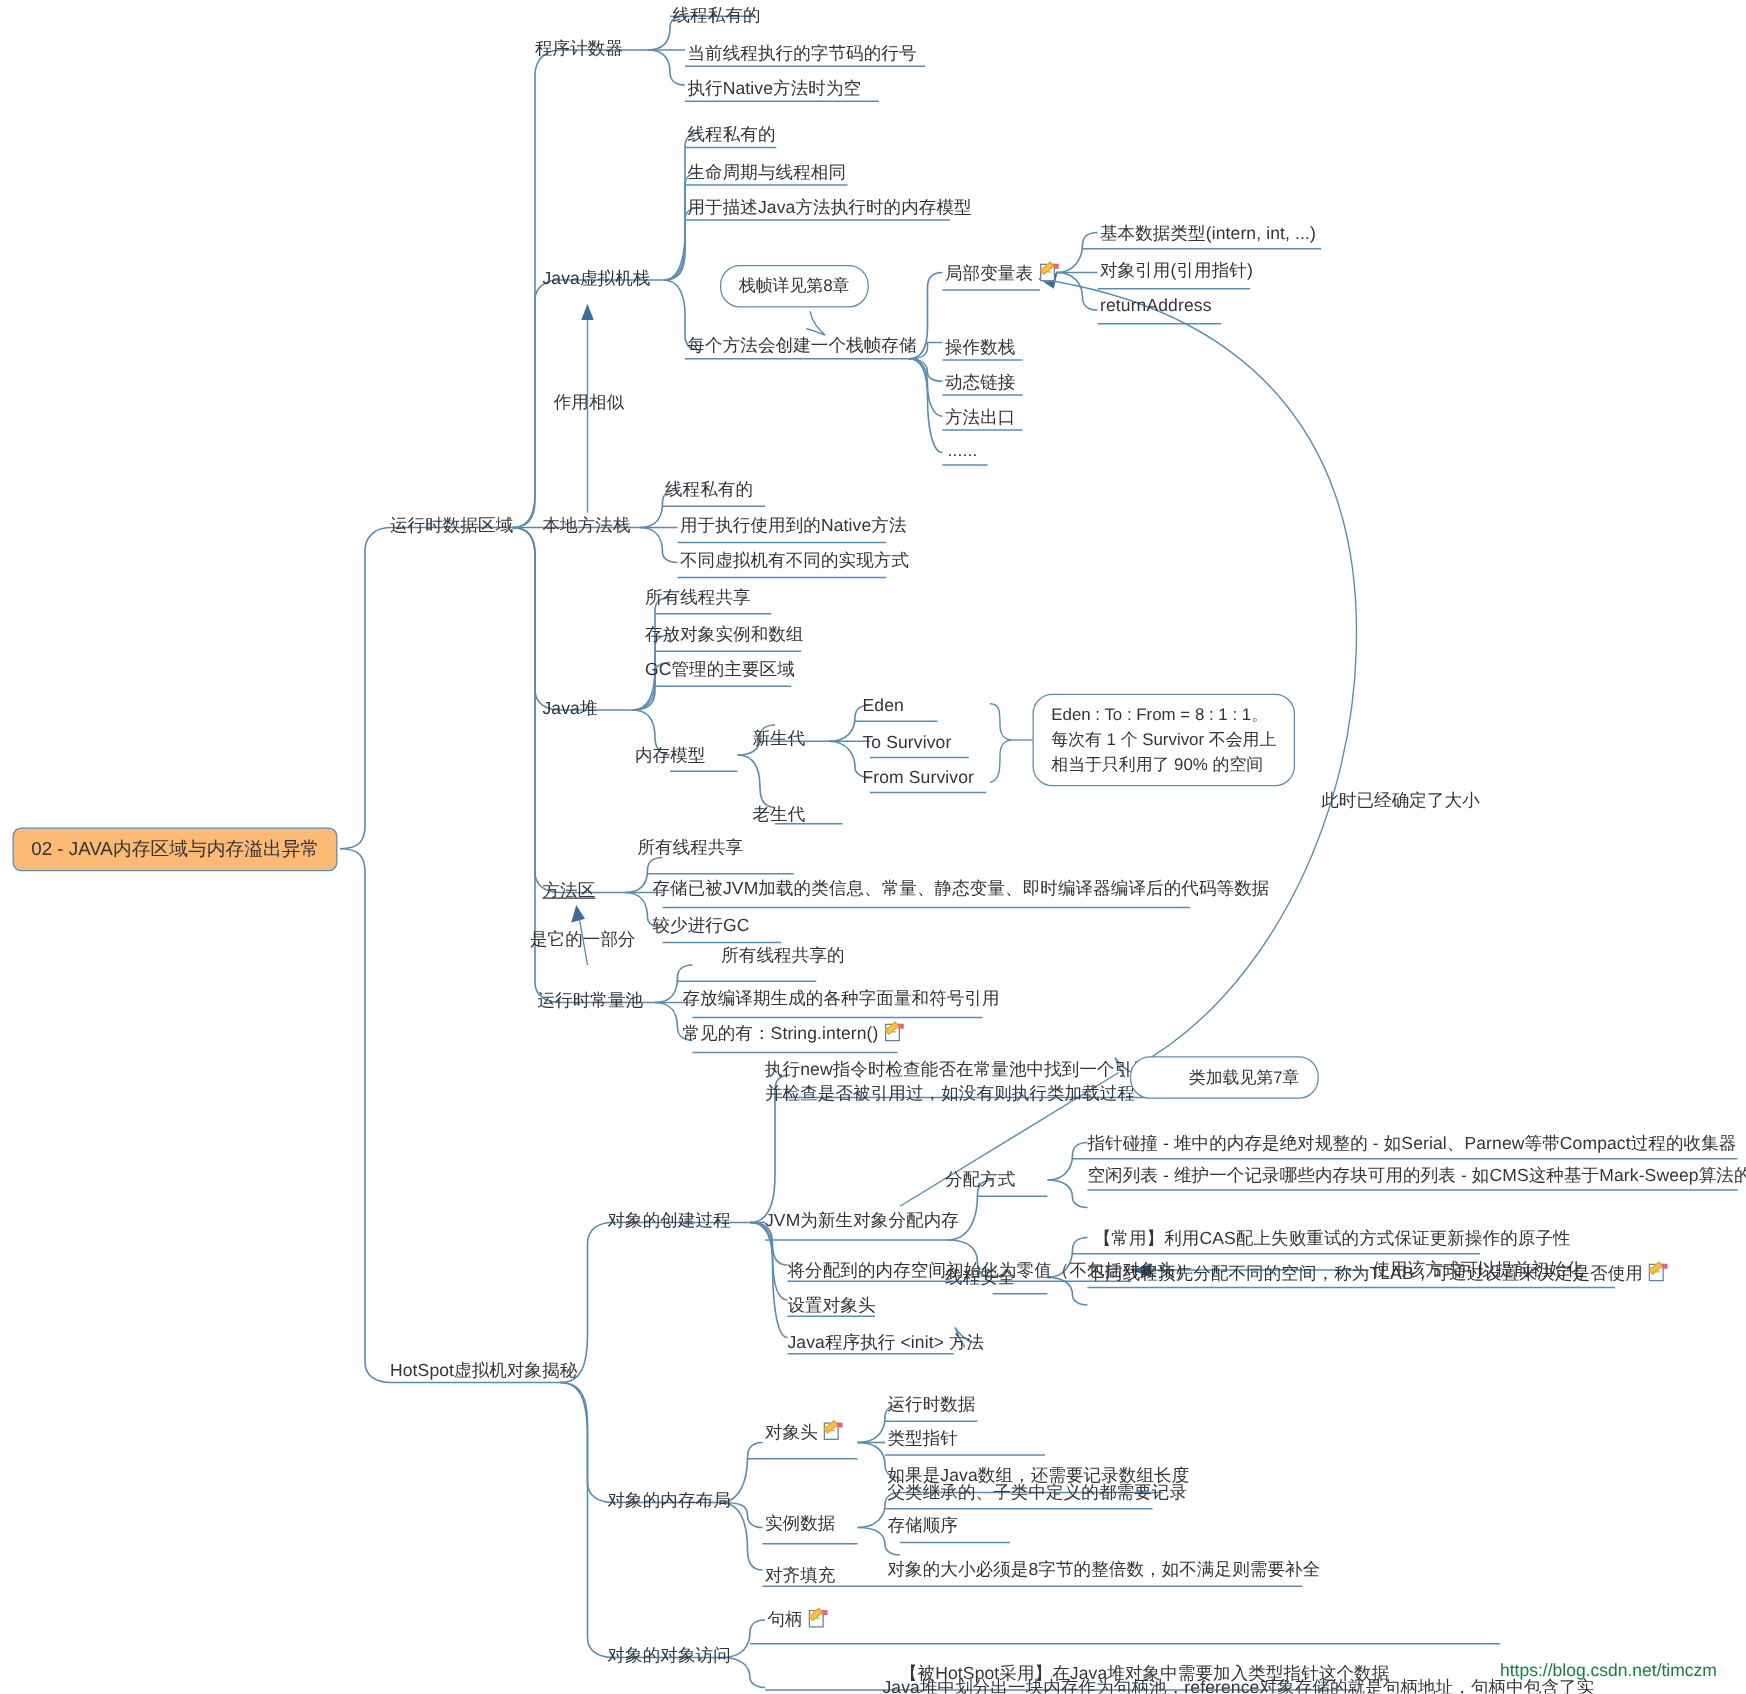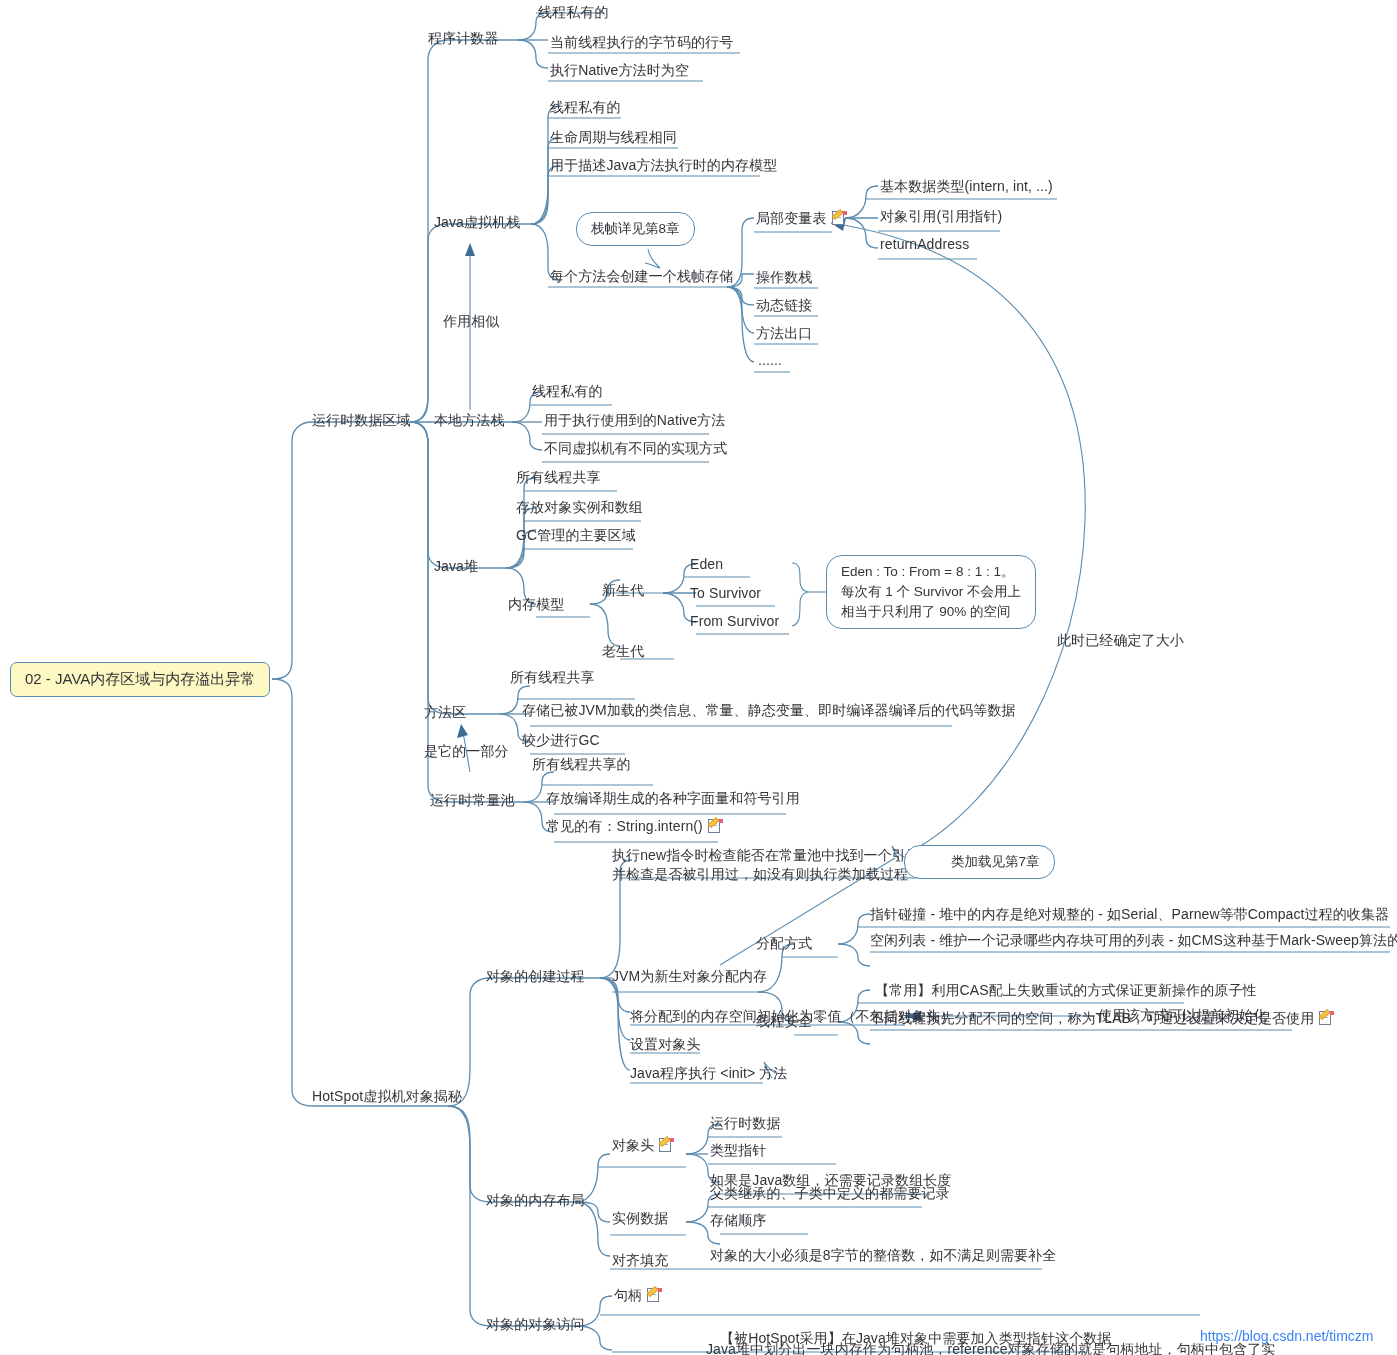--- a/index.html
+++ b/index.html
@@ -27,21 +27,21 @@
     color:#33333a;
     white-space:nowrap;
     letter-spacing:0.1px;
   }
   .node .txt { display:inline; }
   
   .root {
     position:absolute;
     border:1px solid #5b8cb0;
     border-radius:7px;
-    background:#fef9c3;
+    background:#fdba74;
     padding:7px 14px;
     font-size:15px;
     color:#33333a;
     white-space:nowrap;
   }
   
   .callout {
     position:absolute;
     border:1px solid #5b8cb0;
     border-radius:16px;
@@ -85,21 +85,21 @@
     transform-origin: 0 100%;
   }
   .noteicon i.tip {
     position:absolute;
     left:11px; top:0px;
     width:4px; height:4px;
     background:#e8607a;
   }
   .watermark {
     position:absolute;
-    color:#3b82f6;
+    color:#15803d;
     font-size:14px;
     white-space:nowrap;
   }
   .multiline { white-space:pre-line; line-height:19px; }
 </style>
 </head>
 <body>
 
 <div id="canvas">
 
@@ -334,29 +334,29 @@
   <div class="node" style="left:602px; top:582px;">新生代</div>
   <div class="node" style="left:602px; top:643px;">老生代</div>
   <div class="node" style="left:690px; top:556px;">Eden</div>
   <div class="node" style="left:690px; top:585px;">To Survivor</div>
   <div class="node" style="left:690px; top:613px;">From Survivor</div>
 
   <div class="callout" style="left:826px; top:555px;">Eden : To : From = 8 : 1 : 1。
 每次有 1 个 Survivor 不会用上
 相当于只利用了 90% 的空间</div>
 
-  <div class="node" style="left:424px; top:704px;">方法区</div>
+  <div class="node" style="left:434px; top:704px;text-decoration:underline;">方法区</div>
   <div class="node" style="left:510px; top:669px;">所有线程共享</div>
   <div class="node" style="left:522px; top:702px;">存储已被JVM加载的类信息、常量、静态变量、即时编译器编译后的代码等数据</div>
   <div class="node" style="left:522px; top:732px;">较少进行GC</div>
 
   <div class="node" style="left:424px; top:743px;">是它的一部分</div>
 
   <div class="node" style="left:430px; top:792px;">运行时常量池</div>
-  <div class="node" style="left:532px; top:756px;">所有线程共享的</div>
+  <div class="node" style="left:577px; top:756px;">所有线程共享的</div>
   <div class="node" style="left:546px; top:790px;">存放编译期生成的各种字面量和符号引用</div>
   <div class="node" style="left:546px; top:818px;">
     <span class="txt">常见的有：String.intern()</span><span class="noteicon"><i class="sheet"></i><i class="line1"></i><i class="line2"></i><i class="pencil"></i><i class="tip"></i></span>
   </div>
 
   <div class="node" style="left:486px; top:968px;">对象的创建过程</div>
 
   <div class="node multiline" style="left:612px; top:846px;">执行new指令时检查能否在常量池中找到一个引用
 并检查是否被引用过，如没有则执行类加载过程</div>
   <div class="node" style="left:612px; top:968px;">JVM为新生对象分配内存</div>

